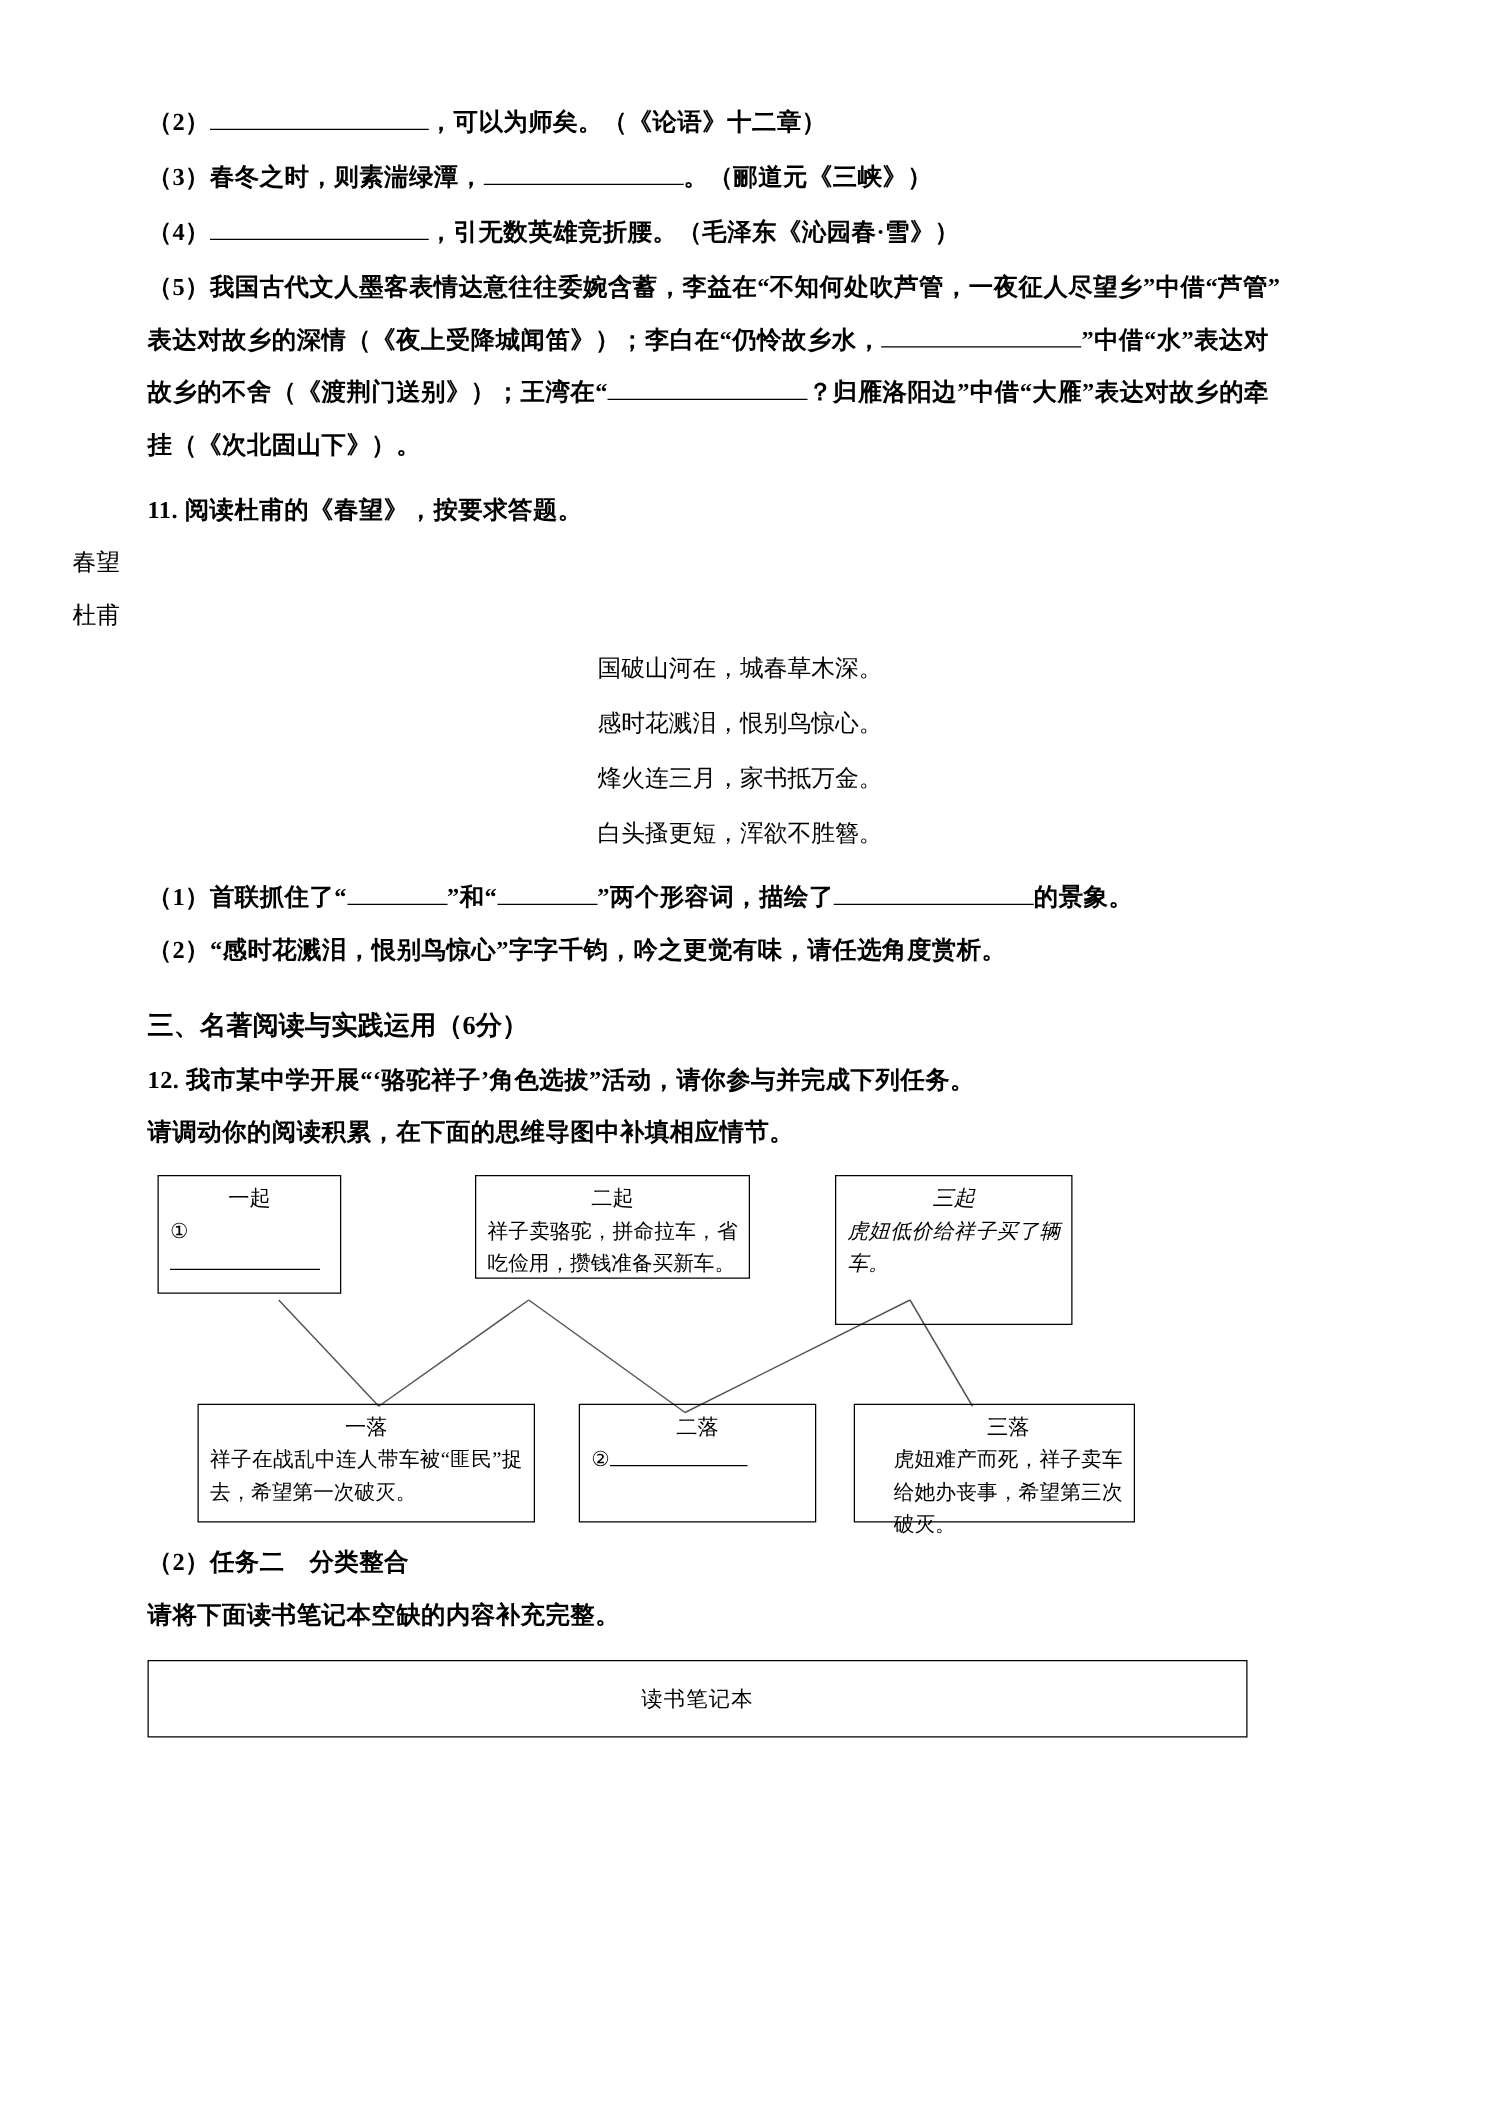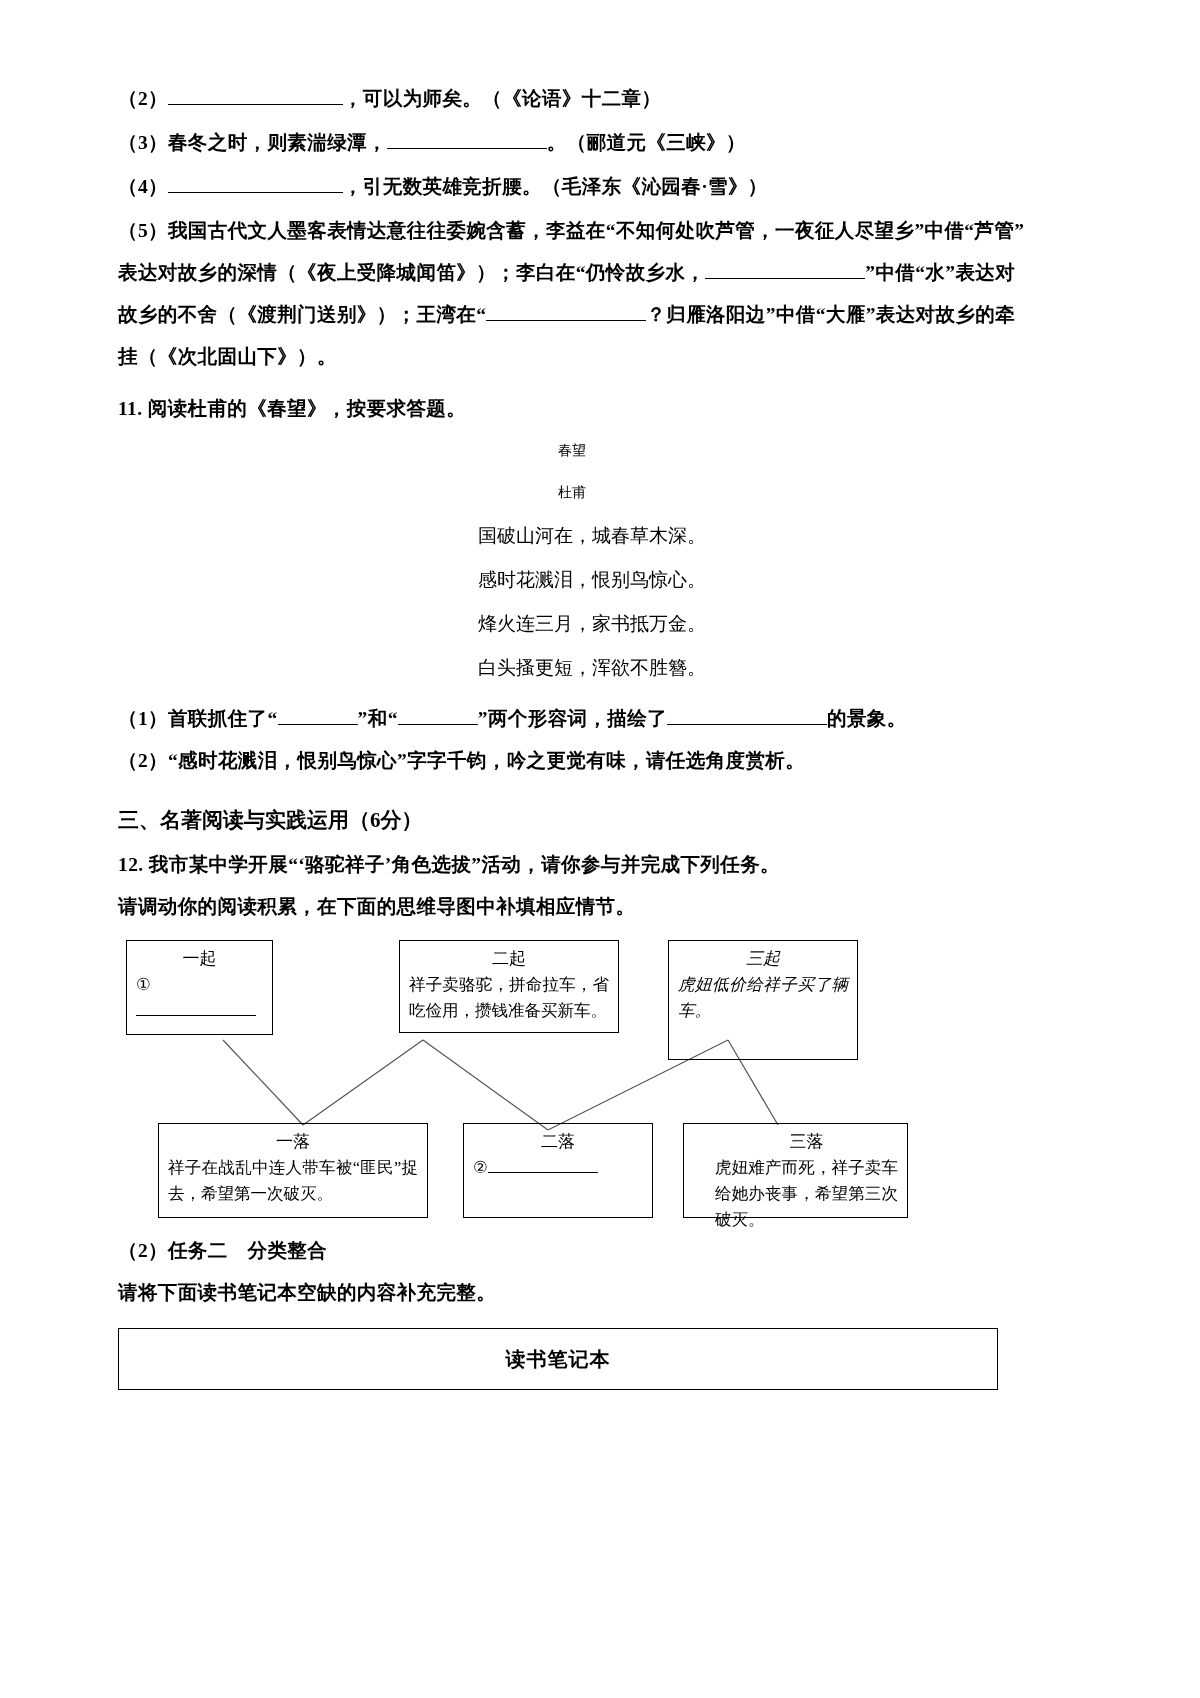--- a/index.html
+++ b/index.html
@@ -44,22 +44,21 @@
   .b-xl { width: 175px; }
   .b-lg { width: 160px; }
   .b-sm { width: 80px; }
 
   .q-item {
     margin-bottom: 2px;
   }
   .para-gap { height: 8px; }
 
   .poem-title {
-    text-align: center;
-    font-size: 14px;
+    font-size: 19px;
     line-height: 42px;
     margin-left: -60px;
   }
   .poem-line {
     text-align: center;
     font-size: 19px;
     line-height: 44px;
     margin-left: -20px;
   }
   .section-head {
@@ -124,22 +123,22 @@
     margin-top: 14px;
     border: 1px solid #000;
     box-sizing: border-box;
     width: 880px;
     height: 62px;
     display: flex;
     align-items: center;
     justify-content: center;
   }
   .notebook-title {
-    font-size: 20px;
-    font-weight: bold;
+    font-size: 17px;
+    font-weight: normal;
     letter-spacing: 1px;
   }
 </style>
 </head>
 <body>
 
 <div class="page">
   <div class="content">
 
     <div class="line q-item">
@@ -192,21 +191,21 @@
         <line x1="305" y1="100" x2="430" y2="190" stroke="#555" stroke-width="1.2"></line>
         <line x1="430" y1="190" x2="610" y2="100" stroke="#555" stroke-width="1.2"></line>
         <line x1="610" y1="100" x2="660" y2="185" stroke="#555" stroke-width="1.2"></line>
       </svg>
 
       <div class="mm-box" style="left:8px; top:0px; width:147px; height:95px;">
         <div class="mm-title">一起</div>
         <div class="mm-text"><span>①</span><span class="mm-blank"></span></div>
       </div>
 
-      <div class="mm-box" style="left:281px; top:0px; width:220px; height:93px;">
+      <div class="mm-box" style="left:262px; top:0px; width:220px; height:83px;">
         <div class="mm-title">二起</div>
         <div class="mm-text">祥子卖骆驼，拼命拉车，省吃俭用，攒钱准备买新车。</div>
       </div>
 
       <div class="mm-box" style="left:550px; top:0px; width:190px; height:120px;font-style:italic;">
         <div class="mm-title">三起</div>
         <div class="mm-text">虎妞低价给祥子买了辆车。</div>
       </div>
 
       <div class="mm-box" style="left:40px; top:183px; width:270px; height:95px;">

